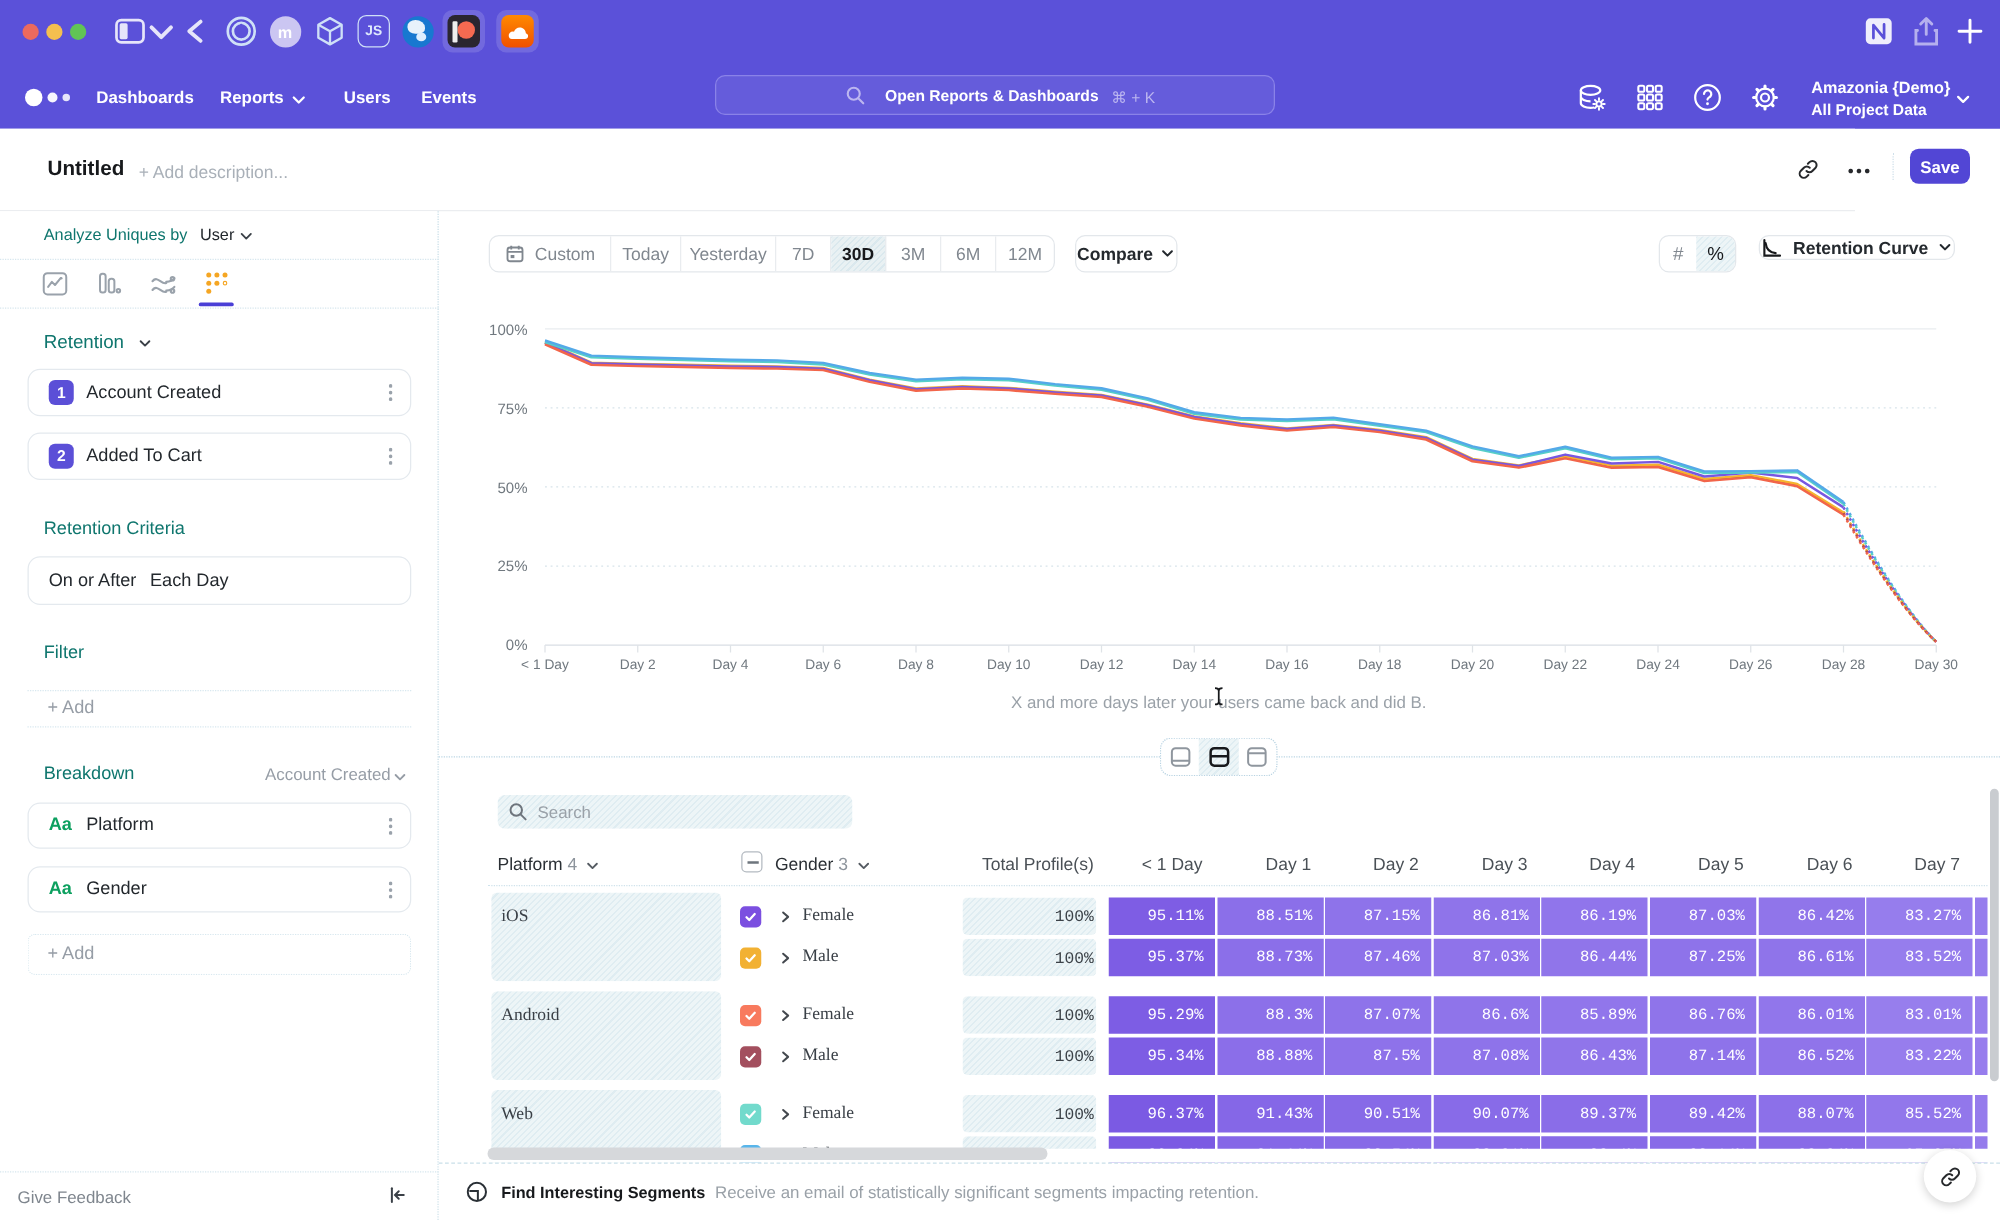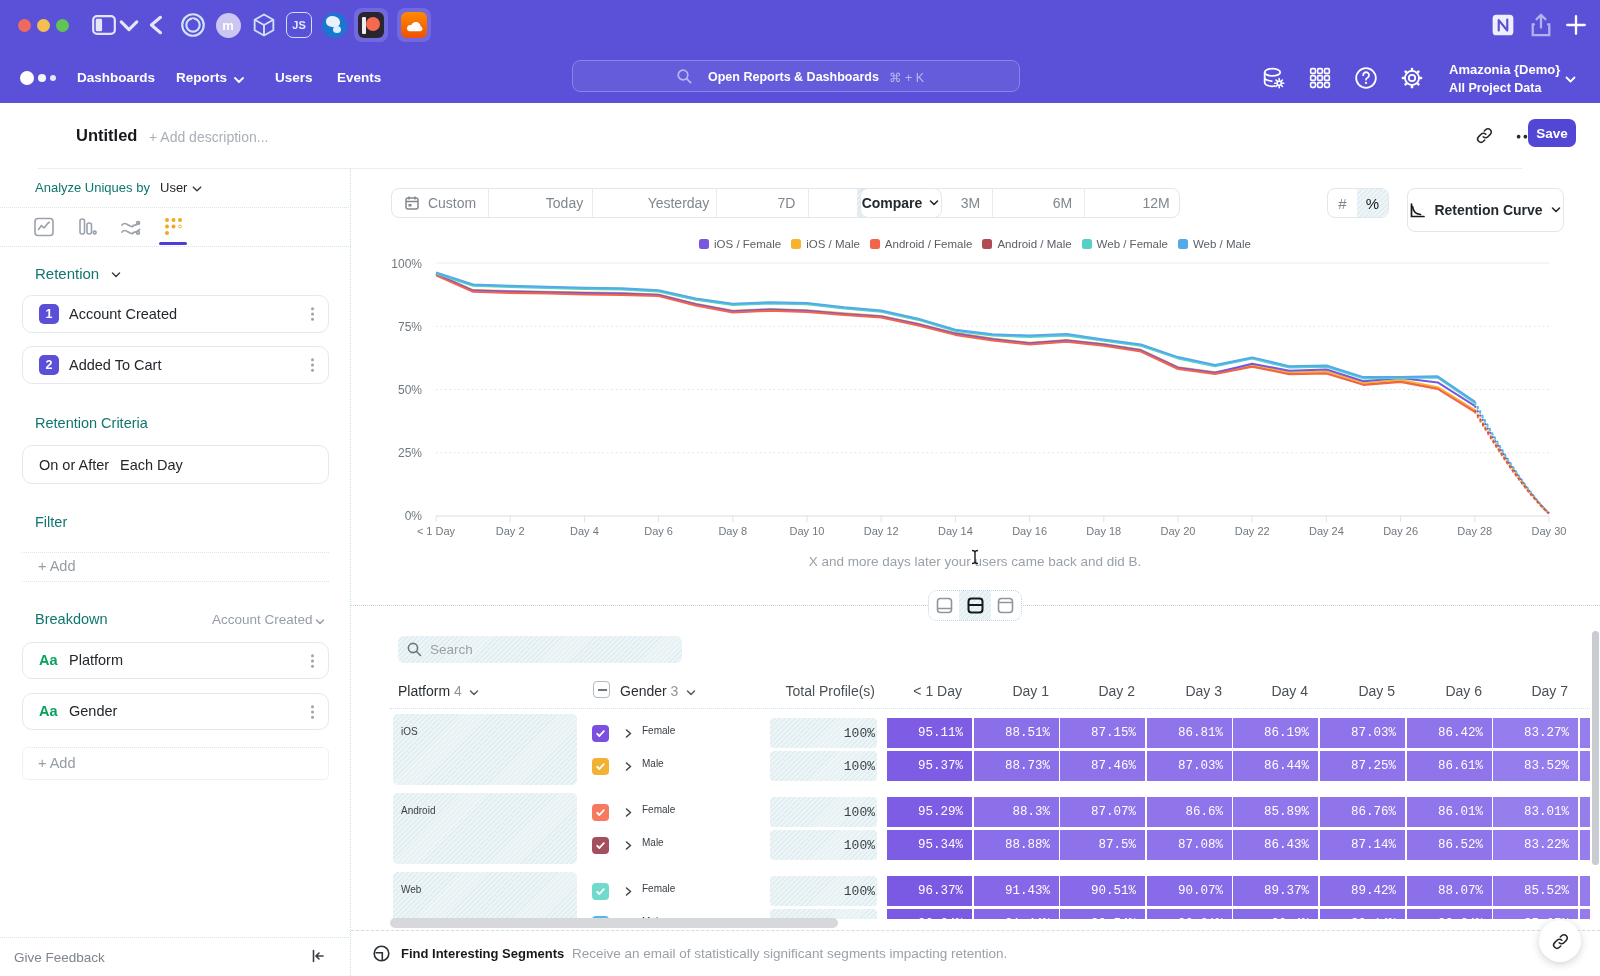--- a/index.html
+++ b/index.html
@@ -7,45 +7,45 @@
 #root { position:relative; width:1600px; height:976px; font-family:"Liberation Sans",sans-serif; background:#fff; }
 
 #chrome { position:absolute; left:0; top:0; width:1600px; height:103px; background:#5b51d9; }
 .tl { position:absolute; top:18.5px; width:13px; height:13px; border-radius:50%; }
 .cicon { position:absolute; top:11px; width:28px; height:28px; display:flex; align-items:center; justify-content:center; color:rgba(255,255,255,0.85); }
 .extbg { position:absolute; top:8px; width:34px; height:34px; border-radius:8px; background:rgba(255,255,255,0.14); }
 #addrbar { position:absolute; left:572px; top:12px; width:456px; height:27px; border-radius:9px; background:#8c84ea; display:flex; align-items:center; justify-content:center; color:#fff; font-size:13.5px; font-weight:bold; }
 
 .navlink { position:absolute; top:70px; color:#fff; font-size:13.5px; font-weight:bold; }
 
-#pagehead { position:absolute; left:0; top:103px; width:1484px; height:66px; background:#fff; border-bottom:1px solid #ebedf0;margin-left:38px; }
+#pagehead { position:absolute; left:0; top:103px; width:1484px; height:66px; background:#fff; border-bottom:1px solid #ebedf0; }
 #savebtn { position:absolute; left:1528px; top:119px; width:48px; height:28px; background:#5246d5; border-radius:7px; color:#fff; font-size:13.5px; font-weight:bold; display:flex; align-items:center; justify-content:center; }
 
 #sidebar { position:absolute; left:0; top:169px; width:351px; height:807px; background:#fff; }
 #sidebar .vline { position:absolute; right:0; top:0; width:0; height:807px; border-right:1px dotted #c7dde8; }
 .sideh { color:#0f766e; font-size:14.5px; font-weight:normal; }
 .card { position:absolute; left:22px; width:307px; background:#fff; border:1px solid #e4e9ee; border-radius:10px; }
 .dots3 { position:absolute; right:14px; top:50%; margin-top:-7px; width:3px; height:14px; color:#9aa2ab; }
 .badge { position:absolute; left:16px; top:50%; margin-top:-10px; width:20px; height:20px; border-radius:5px; background:#5b4fd7; color:#fff; font-size:12.5px; font-weight:bold; display:flex; align-items:center; justify-content:center; }
 .greytxt { color:#969da6; }
 
 .hatch { background-color:#edf5f7; background-image:repeating-linear-gradient(135deg, rgba(130,180,205,0.13) 0 1.2px, rgba(255,255,255,0) 1.2px 3.5px); }
 
-#seg { position:absolute; left:391px; top:188px; height:30px; display:flex; border:1px solid #e3e7eb; border-radius:8px; background:#fff; overflow:hidden;gap:48px; }
+#seg { position:absolute; left:391px; top:188px; height:30px; display:flex; border:1px solid #e3e7eb; border-radius:8px; background:#fff; overflow:hidden; }
 #seg .s { display:flex; align-items:center; justify-content:center; flex:none; color:#80878f; font-size:14px; border-right:1px solid #e9ecef; }
 #seg .s.on { background-color:#e9f1f3; background-image:repeating-linear-gradient(135deg, rgba(130,180,205,0.14) 0 1.2px, rgba(255,255,255,0) 1.2px 3.5px); color:#17191c; font-weight:bold; }
 .wbtn { position:absolute; display:flex; align-items:center; justify-content:center; background:#fff; border:1px solid #e3e7eb; border-radius:8px; color:#24292e; font-size:14px; font-weight:bold; white-space:nowrap; }
 
 #legend { position:absolute; left:380px; top:238px; width:1190px; display:flex; justify-content:center; gap:10px; }
 #legend .li { display:flex; align-items:center; gap:5px; color:#5a6066; font-size:11.5px; }
 #legend .sq { width:10px; height:10px; border-radius:2.5px; }
 
 .pcell { position:absolute; height:30px; color:#fff; font-family:"Liberation Mono",monospace; font-size:12.5px; display:flex; align-items:center; justify-content:flex-end; padding-right:9px; }
 .thdr { position:absolute; color:#4a5056; font-size:14px; }
-.rowlab { position:absolute; color:#3a4047; font-size:10px; }
+.rowlab { position:absolute; color:#3a4047; font-size:14px;font-family:Liberation Serif, serif; }
 .cbx { position:absolute; width:17px; height:17px; border-radius:4px; color:#fff; font-size:11px; display:flex; align-items:center; justify-content:center; }
 .mono { font-family:"Liberation Mono",monospace; }
 
 #bottombar { position:absolute; left:351px; top:930px; width:1249px; height:46px; background:#fff; border-top:1px dashed #c9dfe9; }
 </style>
 </head>
 <body>
 <div id="root">
   <div id="chrome">
 
@@ -336,38 +336,30 @@
     <div class="s" style="width:44px;">6M</div>
     <div class="s" style="width:46px;border-right:none;">12M</div>
   </div>
   <div class="wbtn" style="left:860px;top:188px;width:82px;height:30px;">Compare<svg width="12" height="12" viewBox="0 0 12 12" style="margin-left:6px;">
         <path d="M2.5 4l3.5 3.5L9.5 4" fill="none" stroke="#24292e" stroke-width="1.6" stroke-linecap="round" stroke-linejoin="round"></path>
       </svg></div>
   <div style="position:absolute;left:1327px;top:188px;width:62px;height:30px;border:1px solid #e3e7eb;border-radius:8px;background:#fff;display:flex;overflow:hidden;">
     <div style="width:30px;display:flex;align-items:center;justify-content:center;color:#80878f;font-size:15px;">#</div>
     <div class="hatch" style="width:32px;display:flex;align-items:center;justify-content:center;color:#17191c;font-size:15px;">%</div>
   </div>
-  <div class="wbtn" style="left:1407px;top:188px;width:157px;height:44px;">
+  <div class="wbtn" style="left:1407px;top:188px;width:157px;height:20px;">
     <svg width="17" height="17" viewBox="0 0 17 17" style="margin-right:8px;">
         <path d="M2.5 2v12.5H15" fill="none" stroke="#17191c" stroke-width="1.7" stroke-linecap="round"></path>
         <path d="M3.5 4.5c.5 4 2.5 7.5 8 8" fill="none" stroke="#17191c" stroke-width="1.7" stroke-linecap="round"></path>
       </svg>
     Retention Curve<svg width="12" height="12" viewBox="0 0 12 12" style="margin-left:7px;">
         <path d="M2.5 4l3.5 3.5L9.5 4" fill="none" stroke="#24292e" stroke-width="1.6" stroke-linecap="round" stroke-linejoin="round"></path>
       </svg>
   </div>
 
-  <div id="legend">
-    <div class="li"><i class="sq" style="background:#7857e0;"></i>iOS / Female</div>
-    <div class="li"><i class="sq" style="background:#f5b32e;"></i>iOS / Male</div>
-    <div class="li"><i class="sq" style="background:#f2654a;"></i>Android / Female</div>
-    <div class="li"><i class="sq" style="background:#b04a55;"></i>Android / Male</div>
-    <div class="li"><i class="sq" style="background:#56cfc8;"></i>Web / Female</div>
-    <div class="li"><i class="sq" style="background:#54a9e8;"></i>Web / Male</div>
-  </div>
 
   <svg id="chart" style="position:absolute;left:380px;top:250px;" width="1195" height="295" viewBox="0 0 1195 295">
     <line x1="56" y1="13" x2="1169" y2="13" stroke="#e9ecef" stroke-width="1"></line>
     <g stroke="#d7e3ea" stroke-width="1" stroke-dasharray="1.5,3">
       <line x1="56" y1="76.3" x2="1169" y2="76.3"></line>
       <line x1="56" y1="139.5" x2="1169" y2="139.5"></line>
       <line x1="56" y1="202.8" x2="1169" y2="202.8"></line>
     </g>
     <line x1="56" y1="266" x2="1169" y2="266" stroke="#d9dee4" stroke-width="1"></line>
     <g stroke="#dfe3e7" stroke-width="1">

